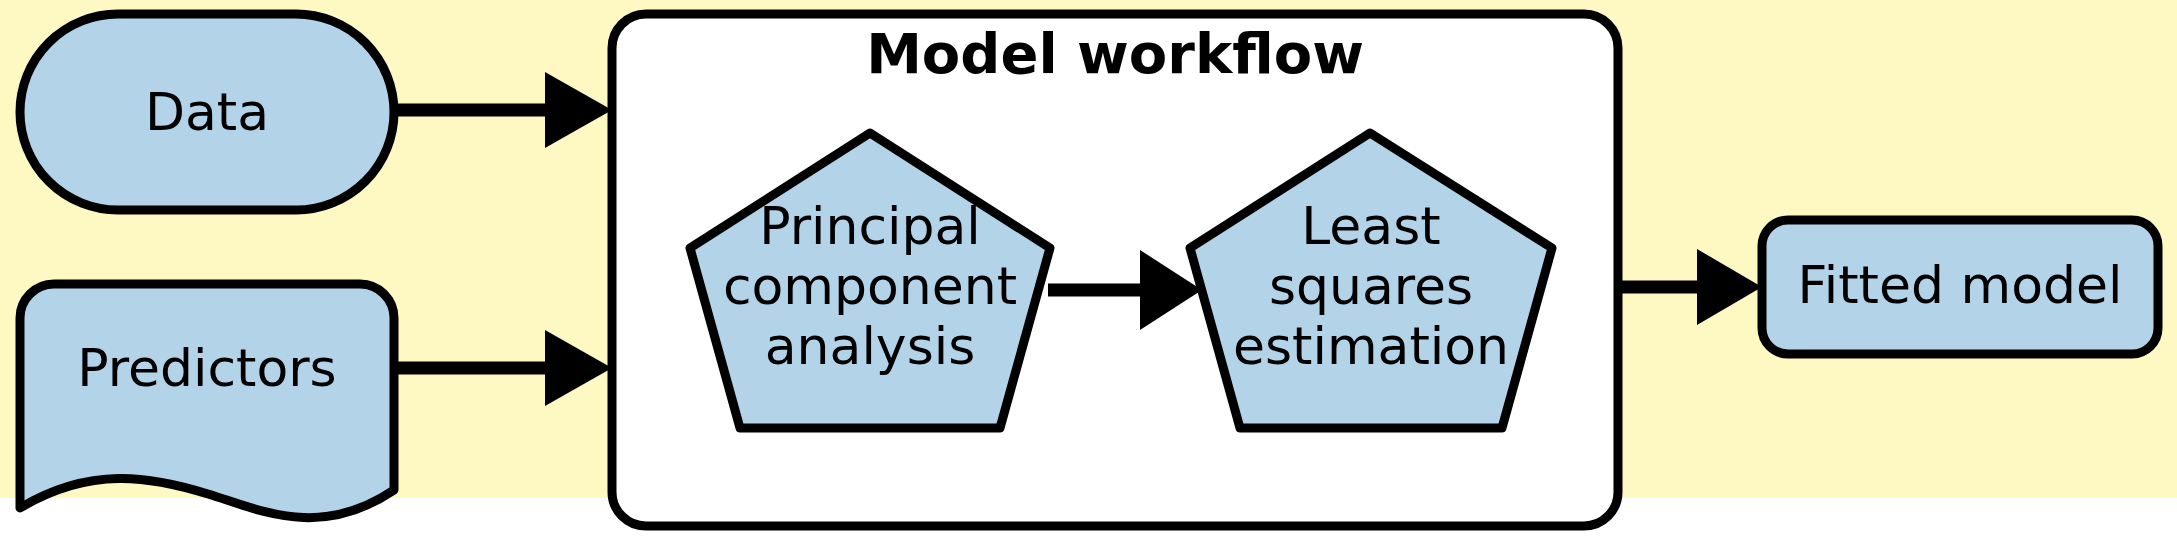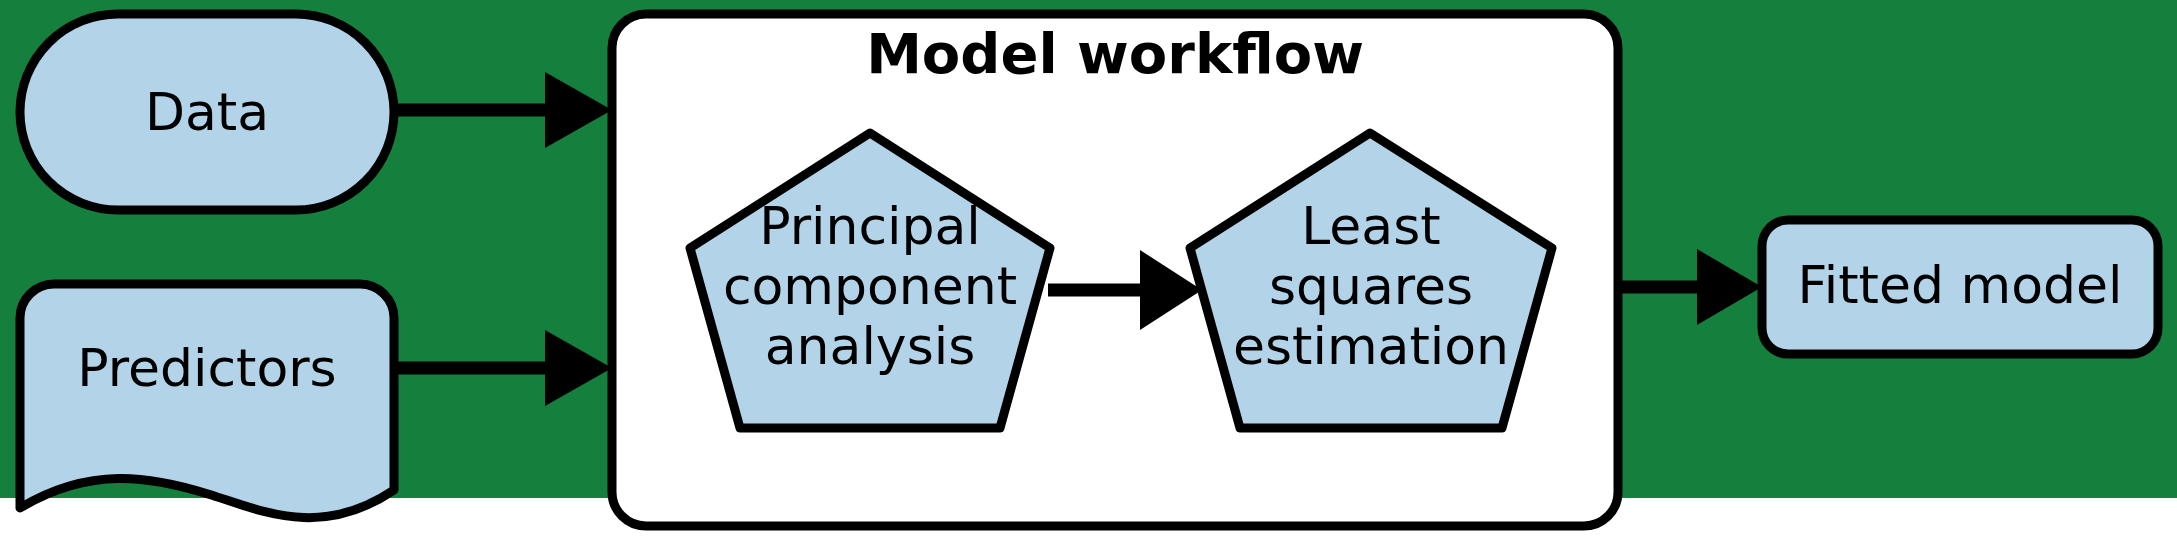--- a/index.html
+++ b/index.html
@@ -10,21 +10,21 @@
   body {
     width: 2177px;
     height: 543px;
     font-family: "DejaVu Sans", sans-serif;
     overflow: hidden;
   }
   #diagram-root {
     position: relative;
     width: 2177px;
     height: 498px;
-    background: #15803d;
+    background: #fef9c3;
   }
   svg#flow-svg {
     display: block;
     width: 2177px;
     height: 543px;
   }
   .node-shape {
     stroke: #000000;
     stroke-width: 9;
     stroke-linejoin: round;

